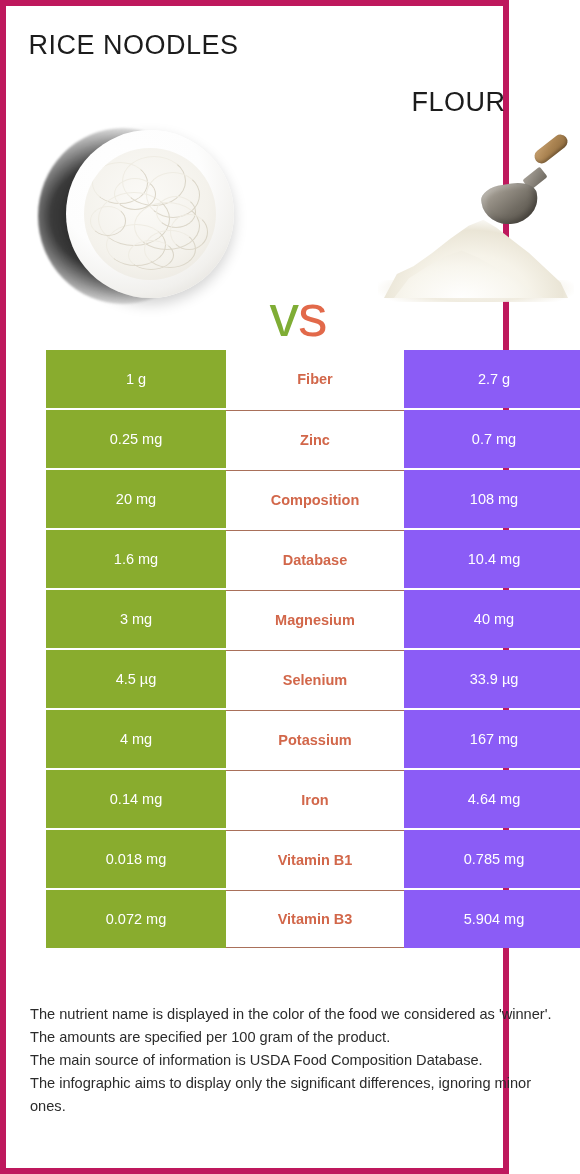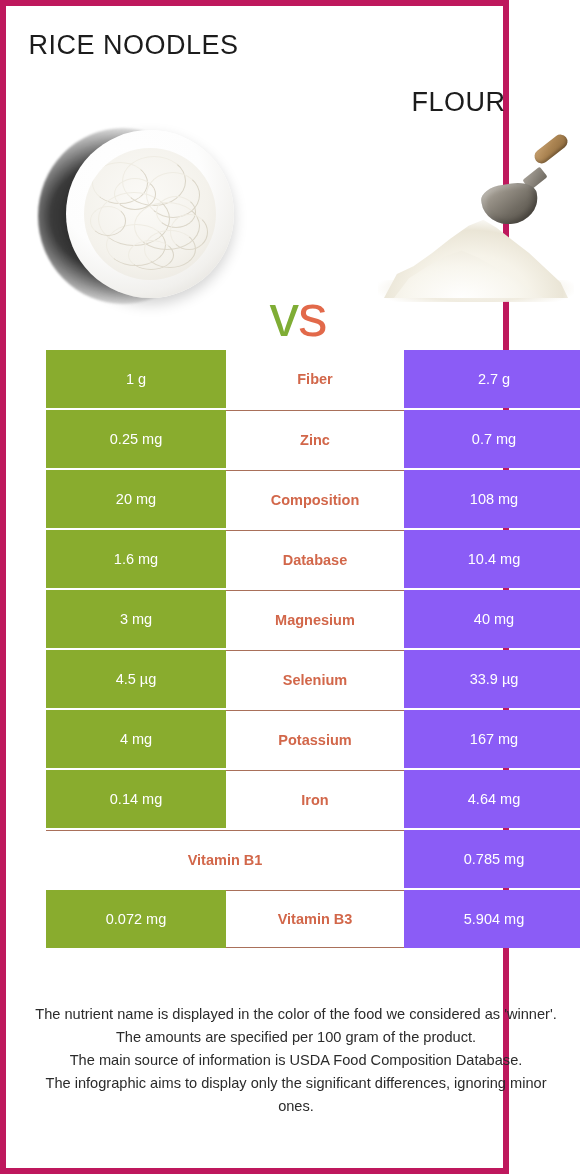--- a/index.html
+++ b/index.html
@@ -235,21 +235,20 @@
   }
   .row:first-child .cell-mid { border-top: none; }
   .row:last-child .cell-mid { border-bottom: 1px solid #A9705A; }
 
   
   #footer {
     position: absolute;
     left: 24px;
     top: 997px;
     width: 532px;
-    text-align: center;
     font-size: 14.6px;
     line-height: 23px;
     color: #2b2b2b;
     font-family: "Liberation Sans", sans-serif;
   }
   #footer div { white-space: normal; }
 </style>
 </head>
 <body>
 
@@ -339,20 +338,21 @@
       <div class="cell-right">167 mg</div>
     </div>
 
     <div class="row">
       <div class="cell-left">0.14 mg</div>
       <div class="cell-mid">Iron</div>
       <div class="cell-right">4.64 mg</div>
     </div>
 
     <div class="row">
+      <div class="cell-left">0.018 mg</div>
       <div class="cell-mid">Vitamin B1</div>
       <div class="cell-right">0.785 mg</div>
     </div>
 
     <div class="row">
       <div class="cell-left">0.072 mg</div>
       <div class="cell-mid">Vitamin B3</div>
       <div class="cell-right">5.904 mg</div>
     </div>
 

